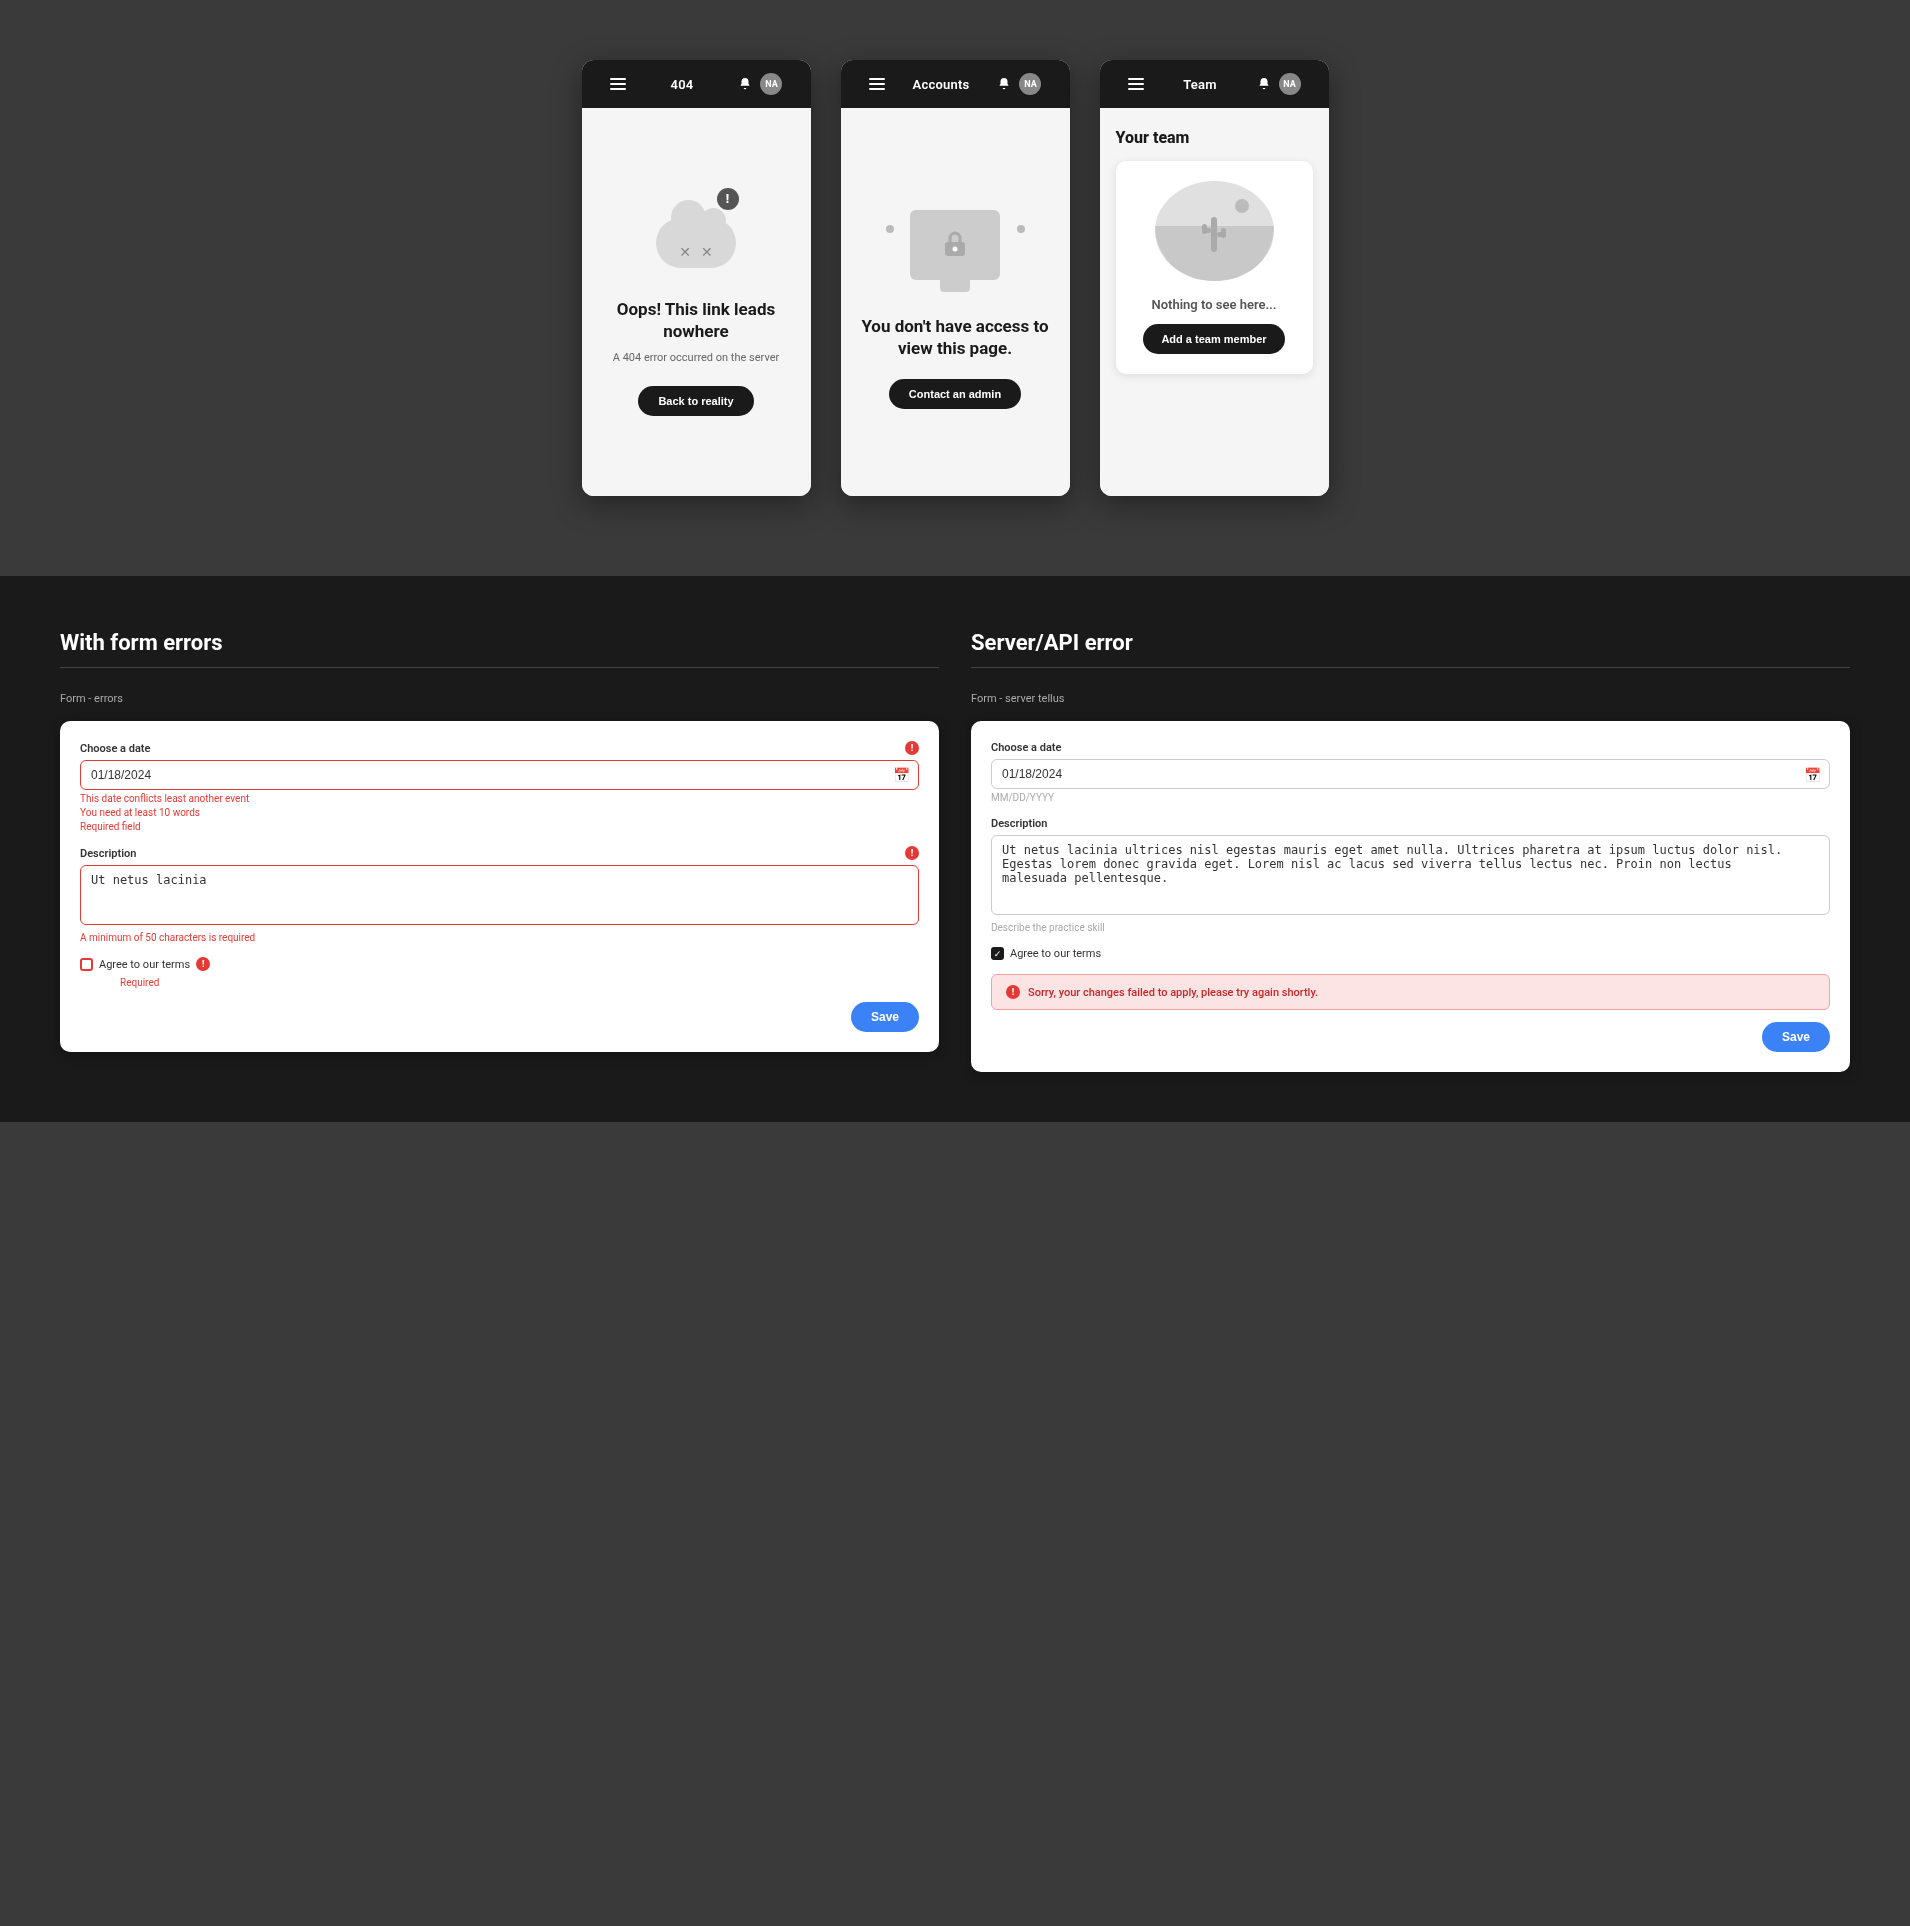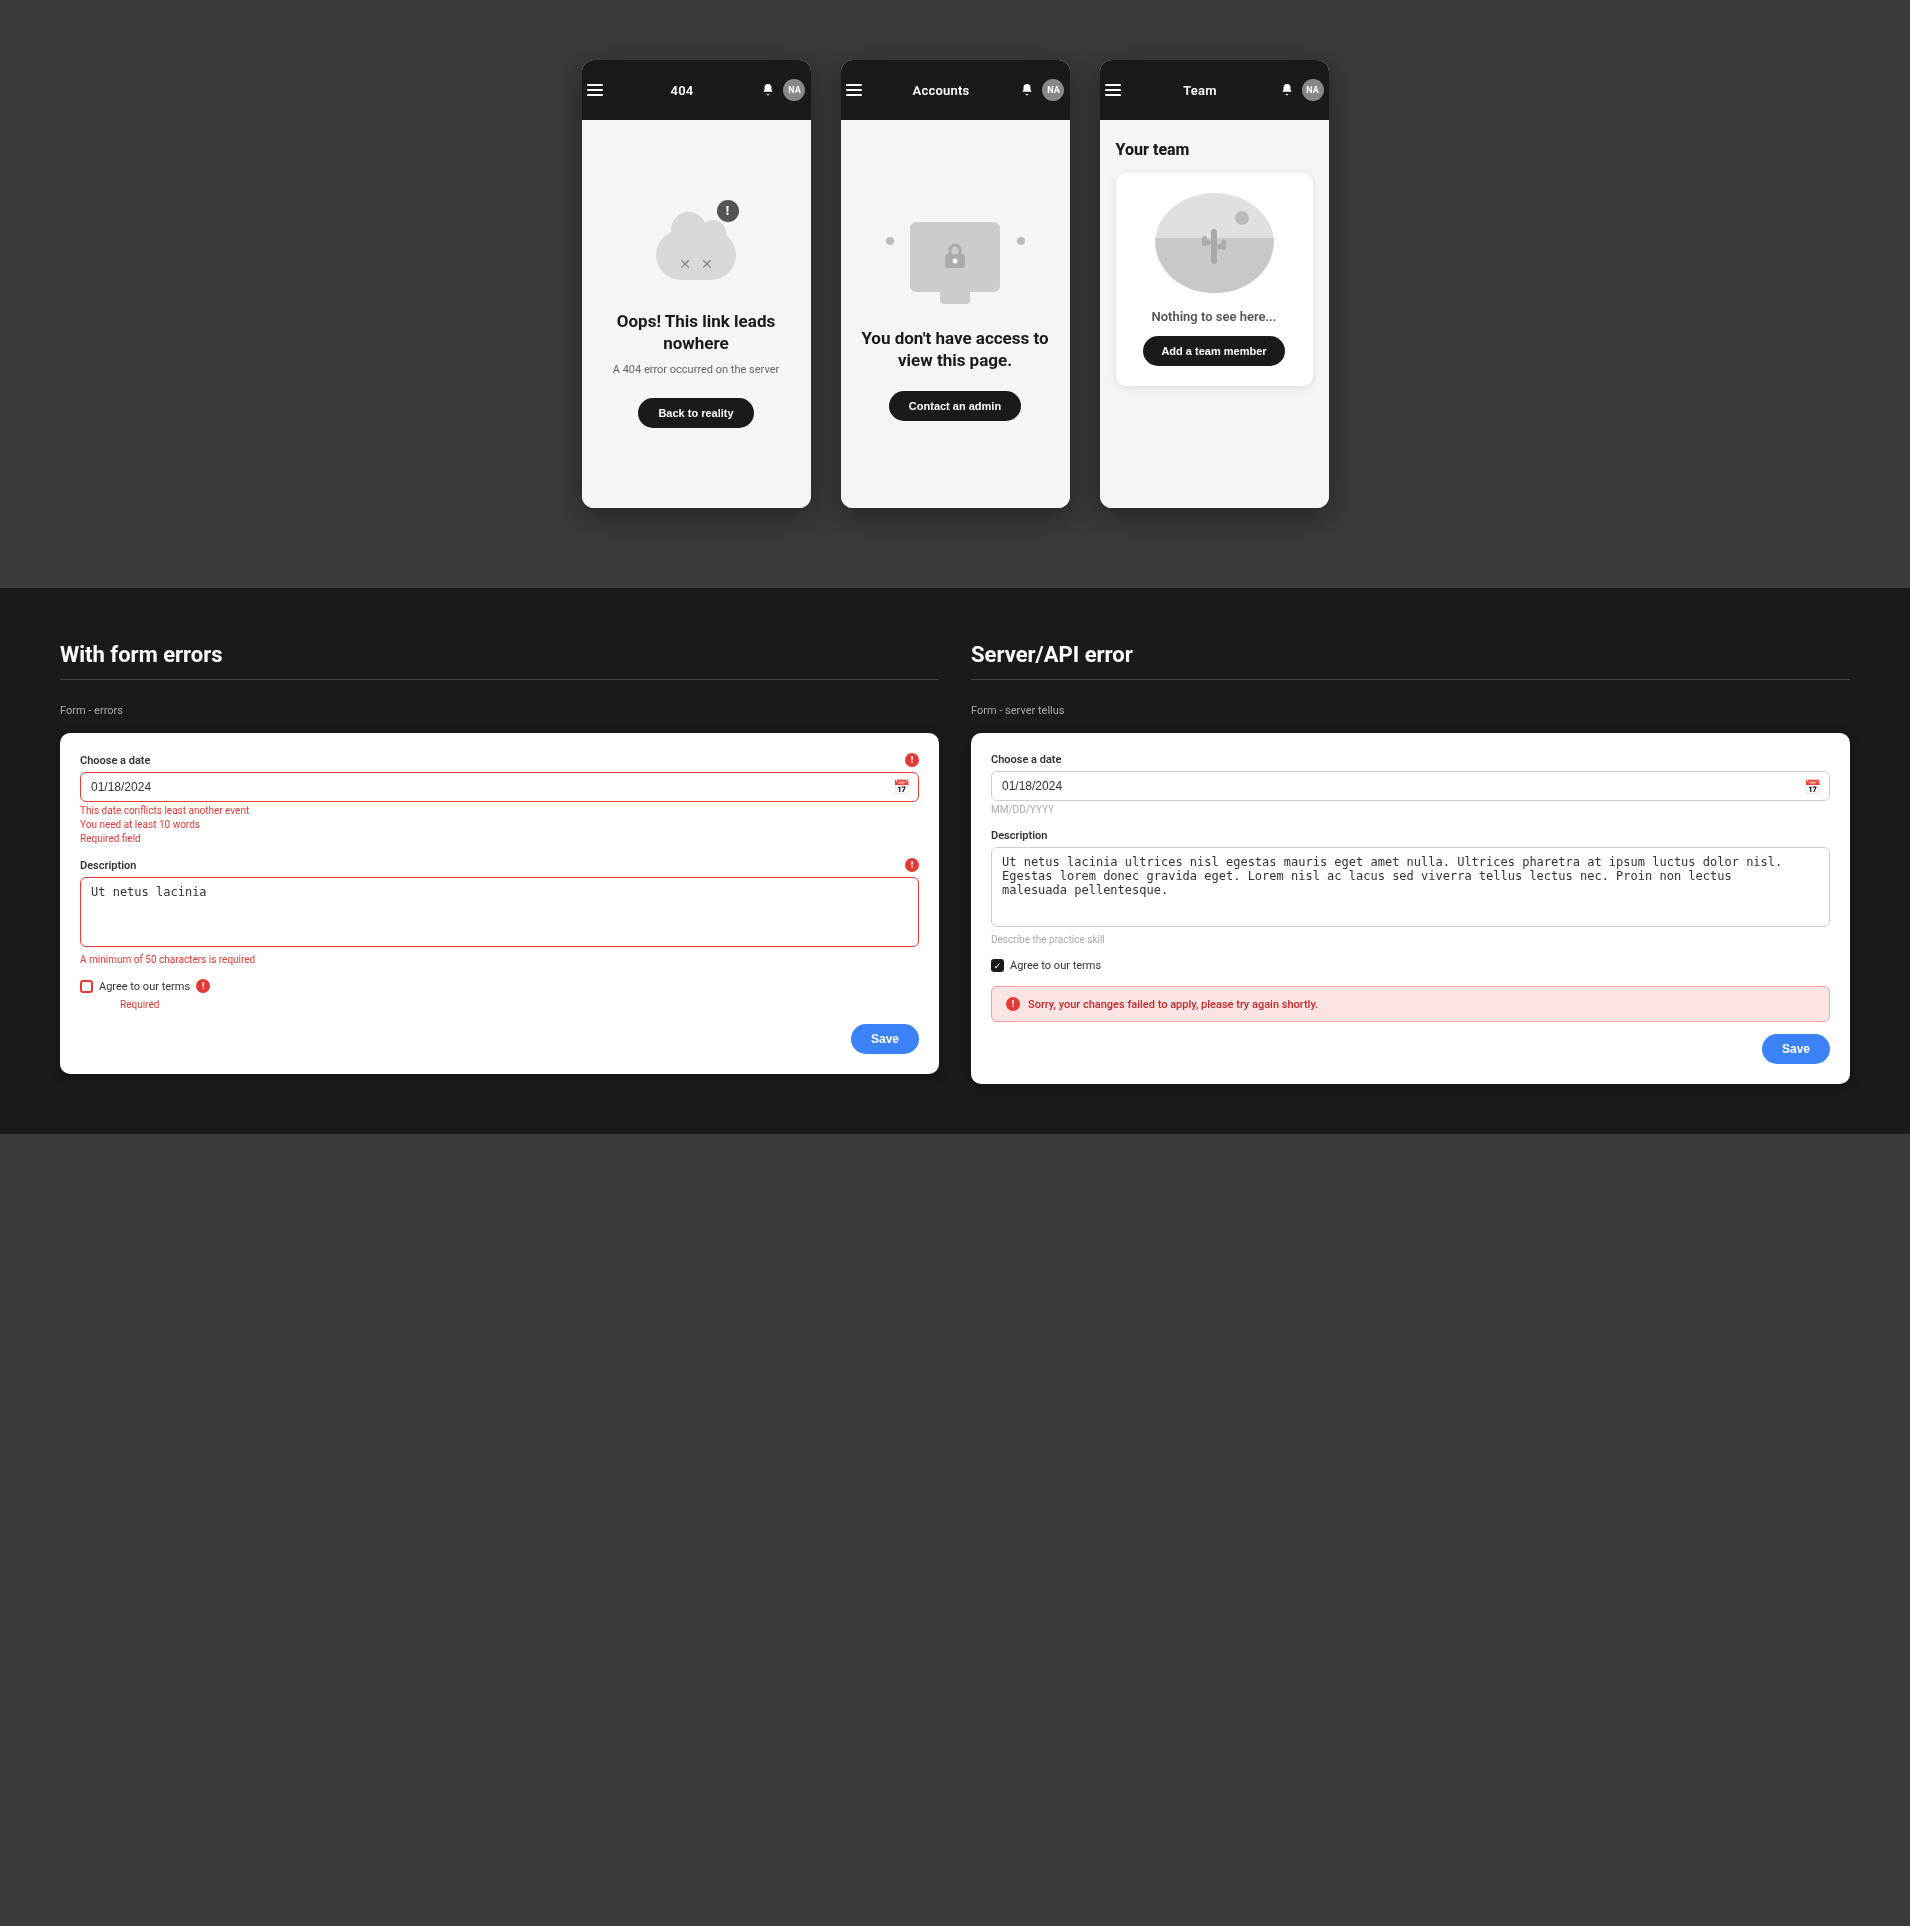--- a/index.html
+++ b/index.html
@@ -27,22 +27,22 @@
       box-shadow: 0 8px 30px rgba(0,0,0,0.4);
       background: #f0f0f0;
     }
 
     .phone-header {
       background: #1a1a1a;
       color: #fff;
       display: flex;
       align-items: center;
       justify-content: space-between;
-      padding: 10px 5px;
-      height: 60px;
+      padding: 10px 28px;
+      height: 48px;
     }
 
     .phone-header .hamburger {
       display: flex; flex-direction: column; gap: 3px;
     }
     .phone-header .hamburger span {
       display: block; width: 16px; height: 2px; background: #fff; border-radius: 1px;
     }
 
     .phone-header .title {
@@ -426,21 +426,21 @@
 
     .field-textarea {
       width: 100%;
       border: 1.5px solid #e53935;
       border-radius: 6px;
       padding: 7px 30px 7px 10px;
       font-size: 12px;
       color: #333;
       outline: none;
       resize: none;
-      height: 70px;
+      height: 60px;
       background: #fff;
     }
 
     .field-textarea.error-border {
       border-color: #e53935;
     }
 
     .field-textarea.normal-border {
       border-color: #ccc;
     }

